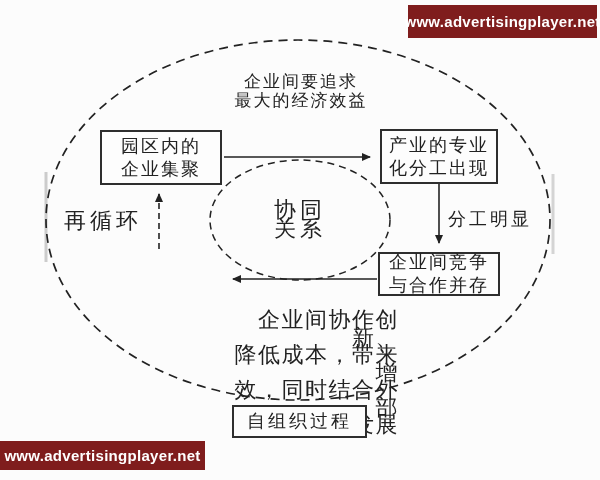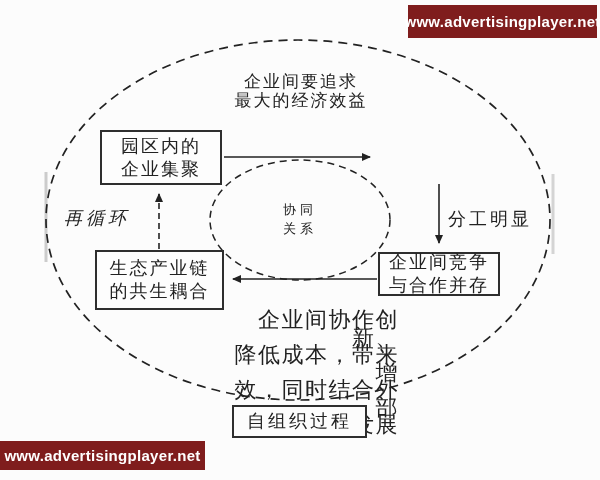--- a/index.html
+++ b/index.html
@@ -38,26 +38,26 @@
   .box-botright  { left: 378px; top: 252px; width: 122px; height: 44px; }
   .box-selforg   { left: 232px; top: 405px; width: 135px; height: 33px;
                    letter-spacing: 3px; background: #fcfcfc; }
   .goal-text {
     left: 181px; top: 72px; width: 240px;
     font-size: 17px; line-height: 19px; letter-spacing: 2px;
     text-align: center;
   }
   .synergy-text {
     left: 230px; top: 200px; width: 140px;
-    font-size: 13px; line-height: 19px; letter-spacing: 4px;
+    font-size: 22px; line-height: 19px; letter-spacing: 4px;
     text-align: center;
   }
   .label-recycle {
     left: 64px; top: 206px;
-    font-size: 18px; letter-spacing: 4px; font-style: italic;
+    font-size: 22px; letter-spacing: 4px;
   }
   .label-division {
     left: 448px; top: 207px;
     font-size: 18px; letter-spacing: 3px; text-align: center;
   }
   .note-text {
     left: 219px; top: 311px; width: 180px;
     font-size: 22px; line-height: 17.5px; letter-spacing: 1.5px;
     text-align: right;
   }
@@ -104,26 +104,26 @@
 
     <line x1="159" y1="249" x2="159" y2="194" stroke="#222222" stroke-width="1.6" stroke-dasharray="6 4" marker-end="url(#arrow-head)"></line>
   </svg>
 
   <div class="txt goal-text">企业间要追求
 最大的经济效益</div>
 
   <div class="box box-topleft">园区内的
 企业集聚</div>
 
+  <div class="box box-topright">产业的专业
+化分工出现</div>
 
   <div class="box box-botright">企业间竞争
 与合作并存</div>
 
-  <div class="box box-botleft">生态产业链
-的共生耦合</div>
 
   <div class="txt synergy-text">协同
 关系</div>
 
   <div class="txt label-recycle">再循环</div>
 
   <div class="txt label-division">分工明显</div>
 
   <div class="txt note-text">企业间协作创新、
 降低成本，带来增

